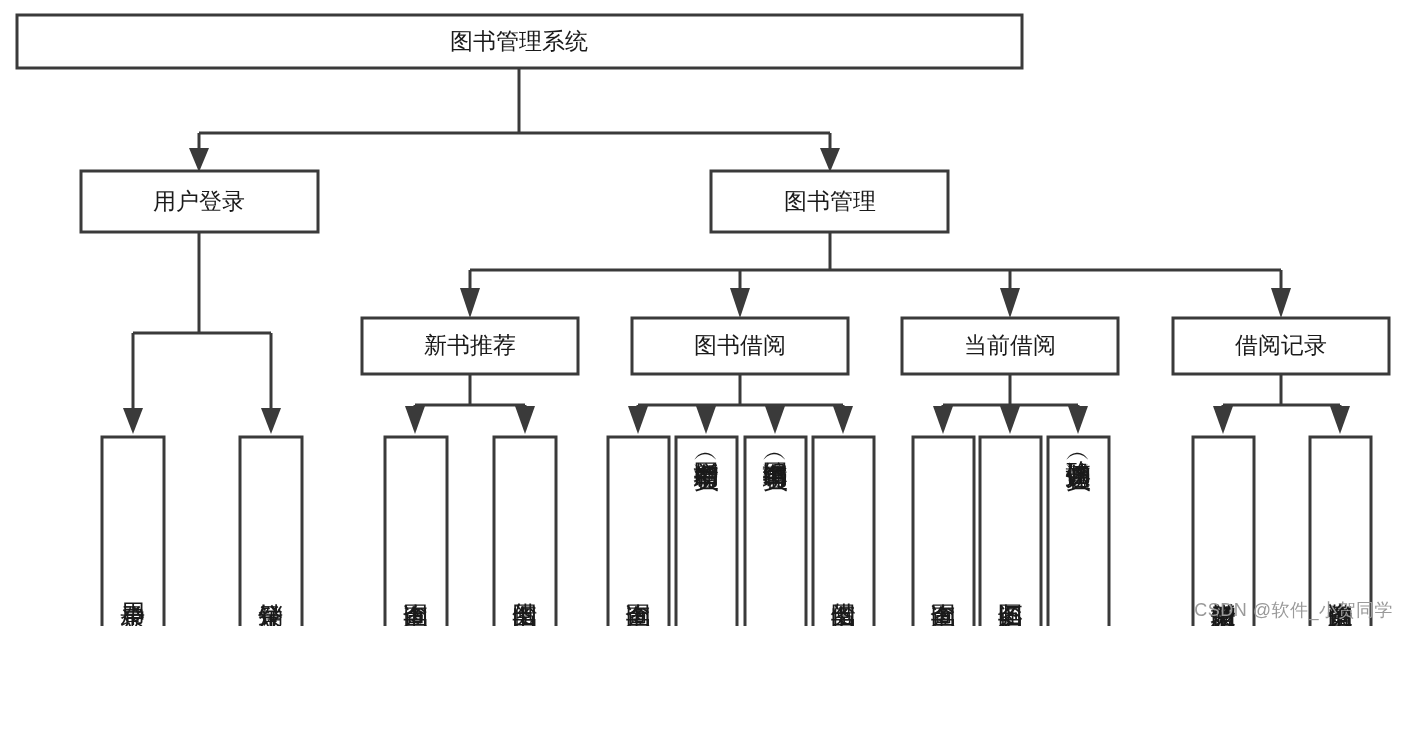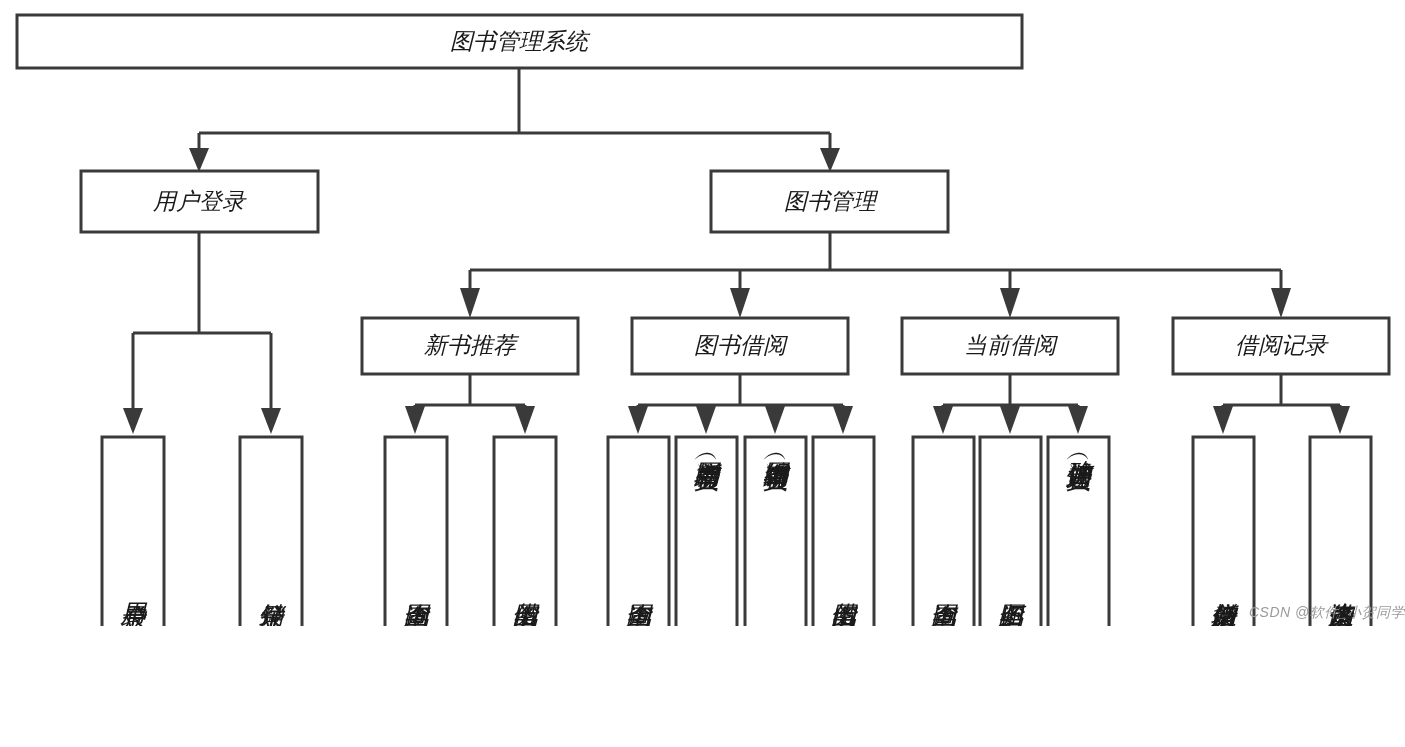--- a/index.html
+++ b/index.html
@@ -9,21 +9,20 @@
   }
   body {
     font-family: "Liberation Sans", "DejaVu Sans", sans-serif;
   }
   #diagram-root {
     position: relative;
     width: 1405px;
     height: 626px;
     background: #ffffff;
     overflow: hidden;
-    font-style: italic;
   }
   svg#tree-svg {
     position: absolute;
     left: 0;
     top: 0;
     width: 1405px;
     height: 747px;
     display: block;
   }
   .node-box {
@@ -67,24 +66,24 @@
     text-orientation: upright;
     font-family: "Liberation Sans", "DejaVu Sans", sans-serif;
     font-size: 25px;
     line-height: 1.05;
     letter-spacing: 1px;
     color: #1a1a1a;
     white-space: nowrap;
   }
   #watermark {
     position: absolute;
-    right: 0;
+    right: 12px;
     bottom: 4px;
     font-family: "Liberation Sans", "DejaVu Sans", sans-serif;
-    font-size: 14px;
+    font-size: 18px;
     color: #9a9a9a;
     letter-spacing: 0.5px;
     user-select: none;
   }
 </style>
 </head>
 <body>
 
 <div id="diagram-root">
 

